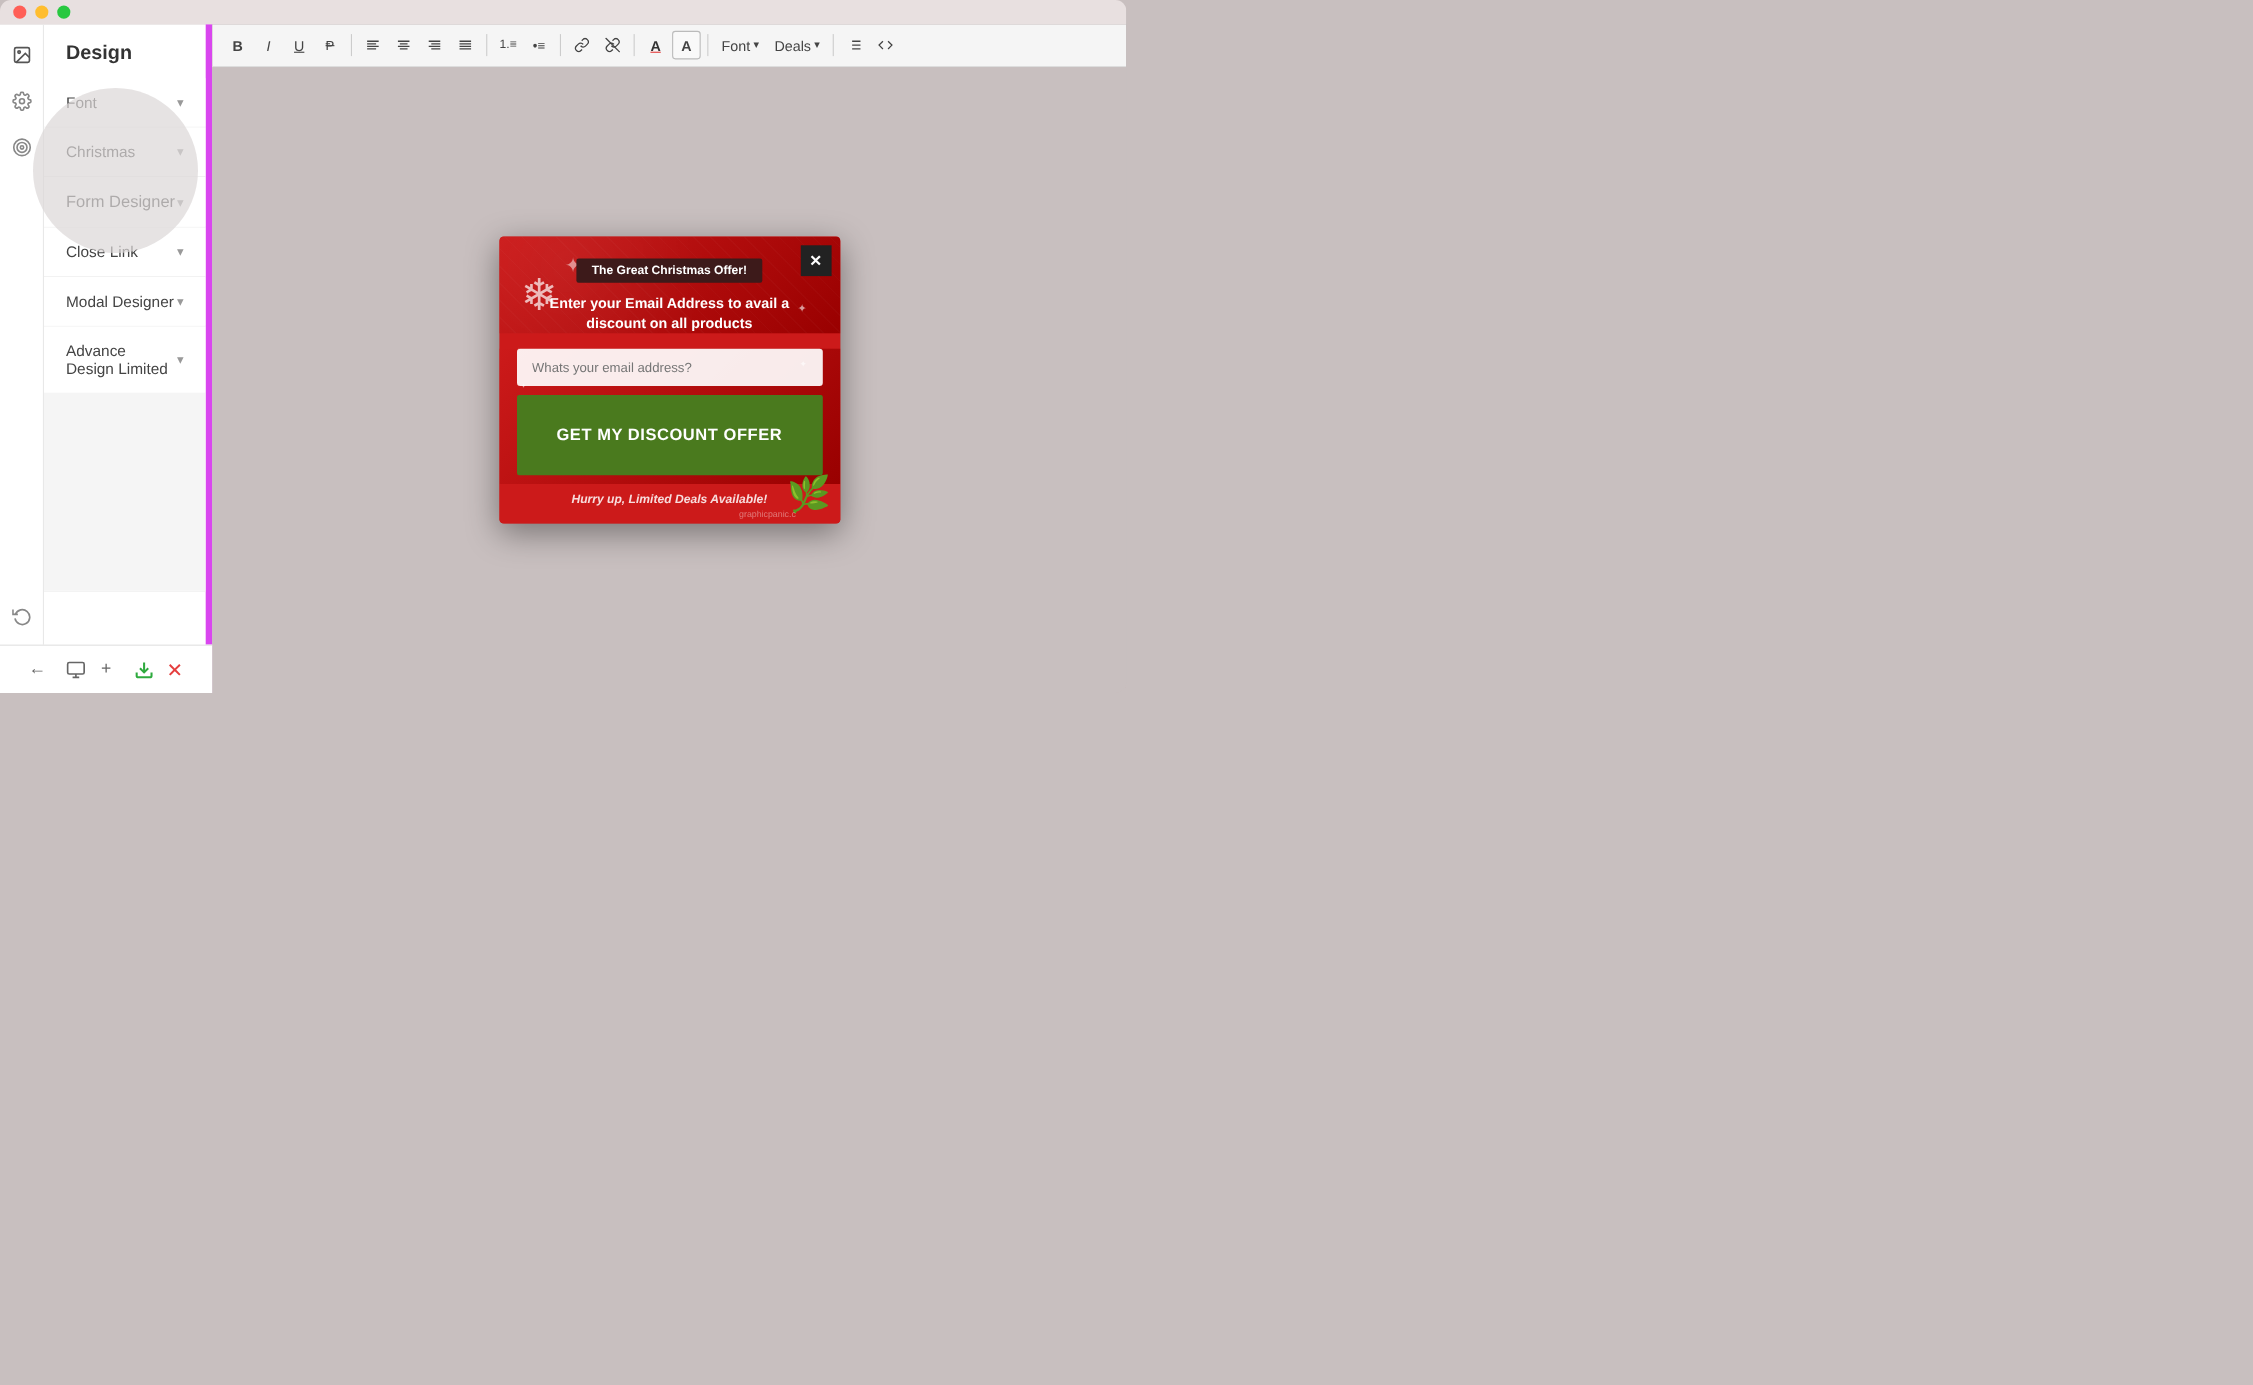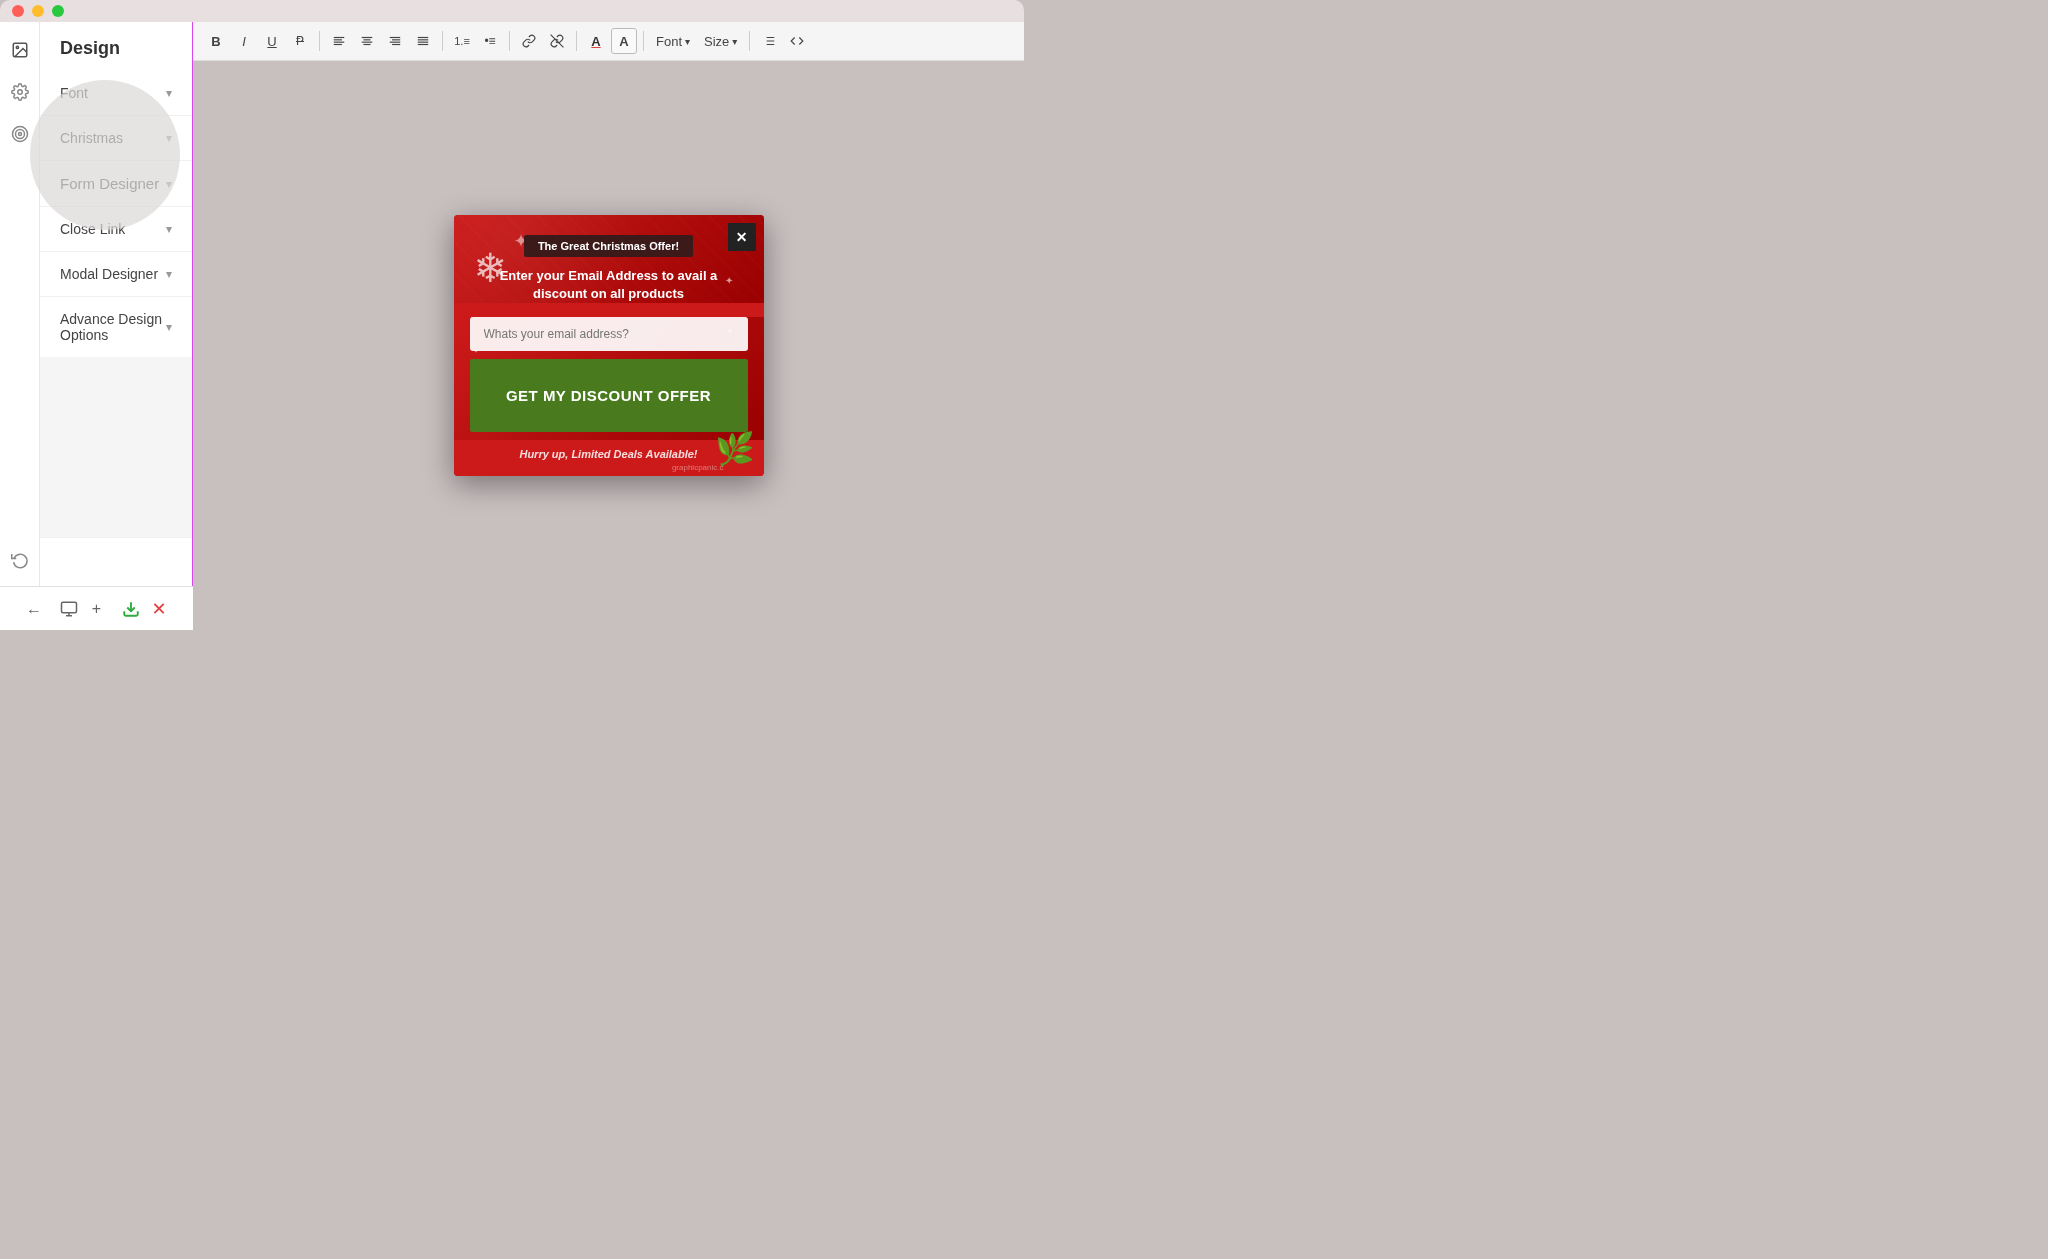--- a/index.html
+++ b/index.html
@@ -46,21 +46,21 @@
     .main-area {
       display: flex;
       flex: 1;
       overflow: hidden;
     }
 
     
     .sidebar {
       width: 193px;
       background: #fff;
-      border-right: 1px solid #d946ef;
+      border-right: 6px solid #d946ef;
       display: flex;
       flex-direction: column;
       flex-shrink: 0;
     }
 
     .sidebar-title {
       font-size: 18px;
       font-weight: 600;
       color: #333;
       padding: 16px 20px 12px;
@@ -488,21 +488,21 @@
 
           <div class="accordion-item">
             <div class="accordion-header">
               <span>Modal Designer</span>
               <span class="accordion-chevron">▾</span>
             </div>
           </div>
 
           <div class="accordion-item">
             <div class="accordion-header">
-              <span>Advance Design Options</span>
+              <span>Advance Design Limited</span>
               <span class="accordion-chevron">▾</span>
             </div>
             <div class="accordion-content"></div>
           </div>
         </div>
       </div>
 
       <div class="bottom-toolbar" style="position:absolute; bottom:0; left:0; width:193px;">
         <div class="bottom-toolbar-left">
           <button class="bottom-btn">←</button>
@@ -599,21 +599,21 @@
         <button class="toolbar-btn" style="font-size:13px; font-weight:bold; color:#333; text-decoration: underline; text-decoration-color: #e53e3e;">A</button>
         <button class="toolbar-btn" style="font-size:13px; font-weight:bold; border: 1px solid #bbb; background: #f9f9f9;">A</button>
 
         <div class="toolbar-separator"></div>
 
         <button class="toolbar-dropdown">
           <span>Font</span>
           <span style="font-size:10px;">▾</span>
         </button>
         <button class="toolbar-dropdown">
-          <span>Size</span>
+          <span>Deals</span>
           <span style="font-size:10px;">▾</span>
         </button>
 
         <div class="toolbar-separator"></div>
 
         <button class="toolbar-btn">
           <svg width="14" height="14" viewBox="0 0 24 24" fill="none" stroke="currentColor" stroke-width="2">
             <line x1="8" y1="6" x2="21" y2="6"></line>
               <line x1="8" y1="12" x2="21" y2="12"></line>
               <line x1="8" y1="18" x2="21" y2="18"></line>

